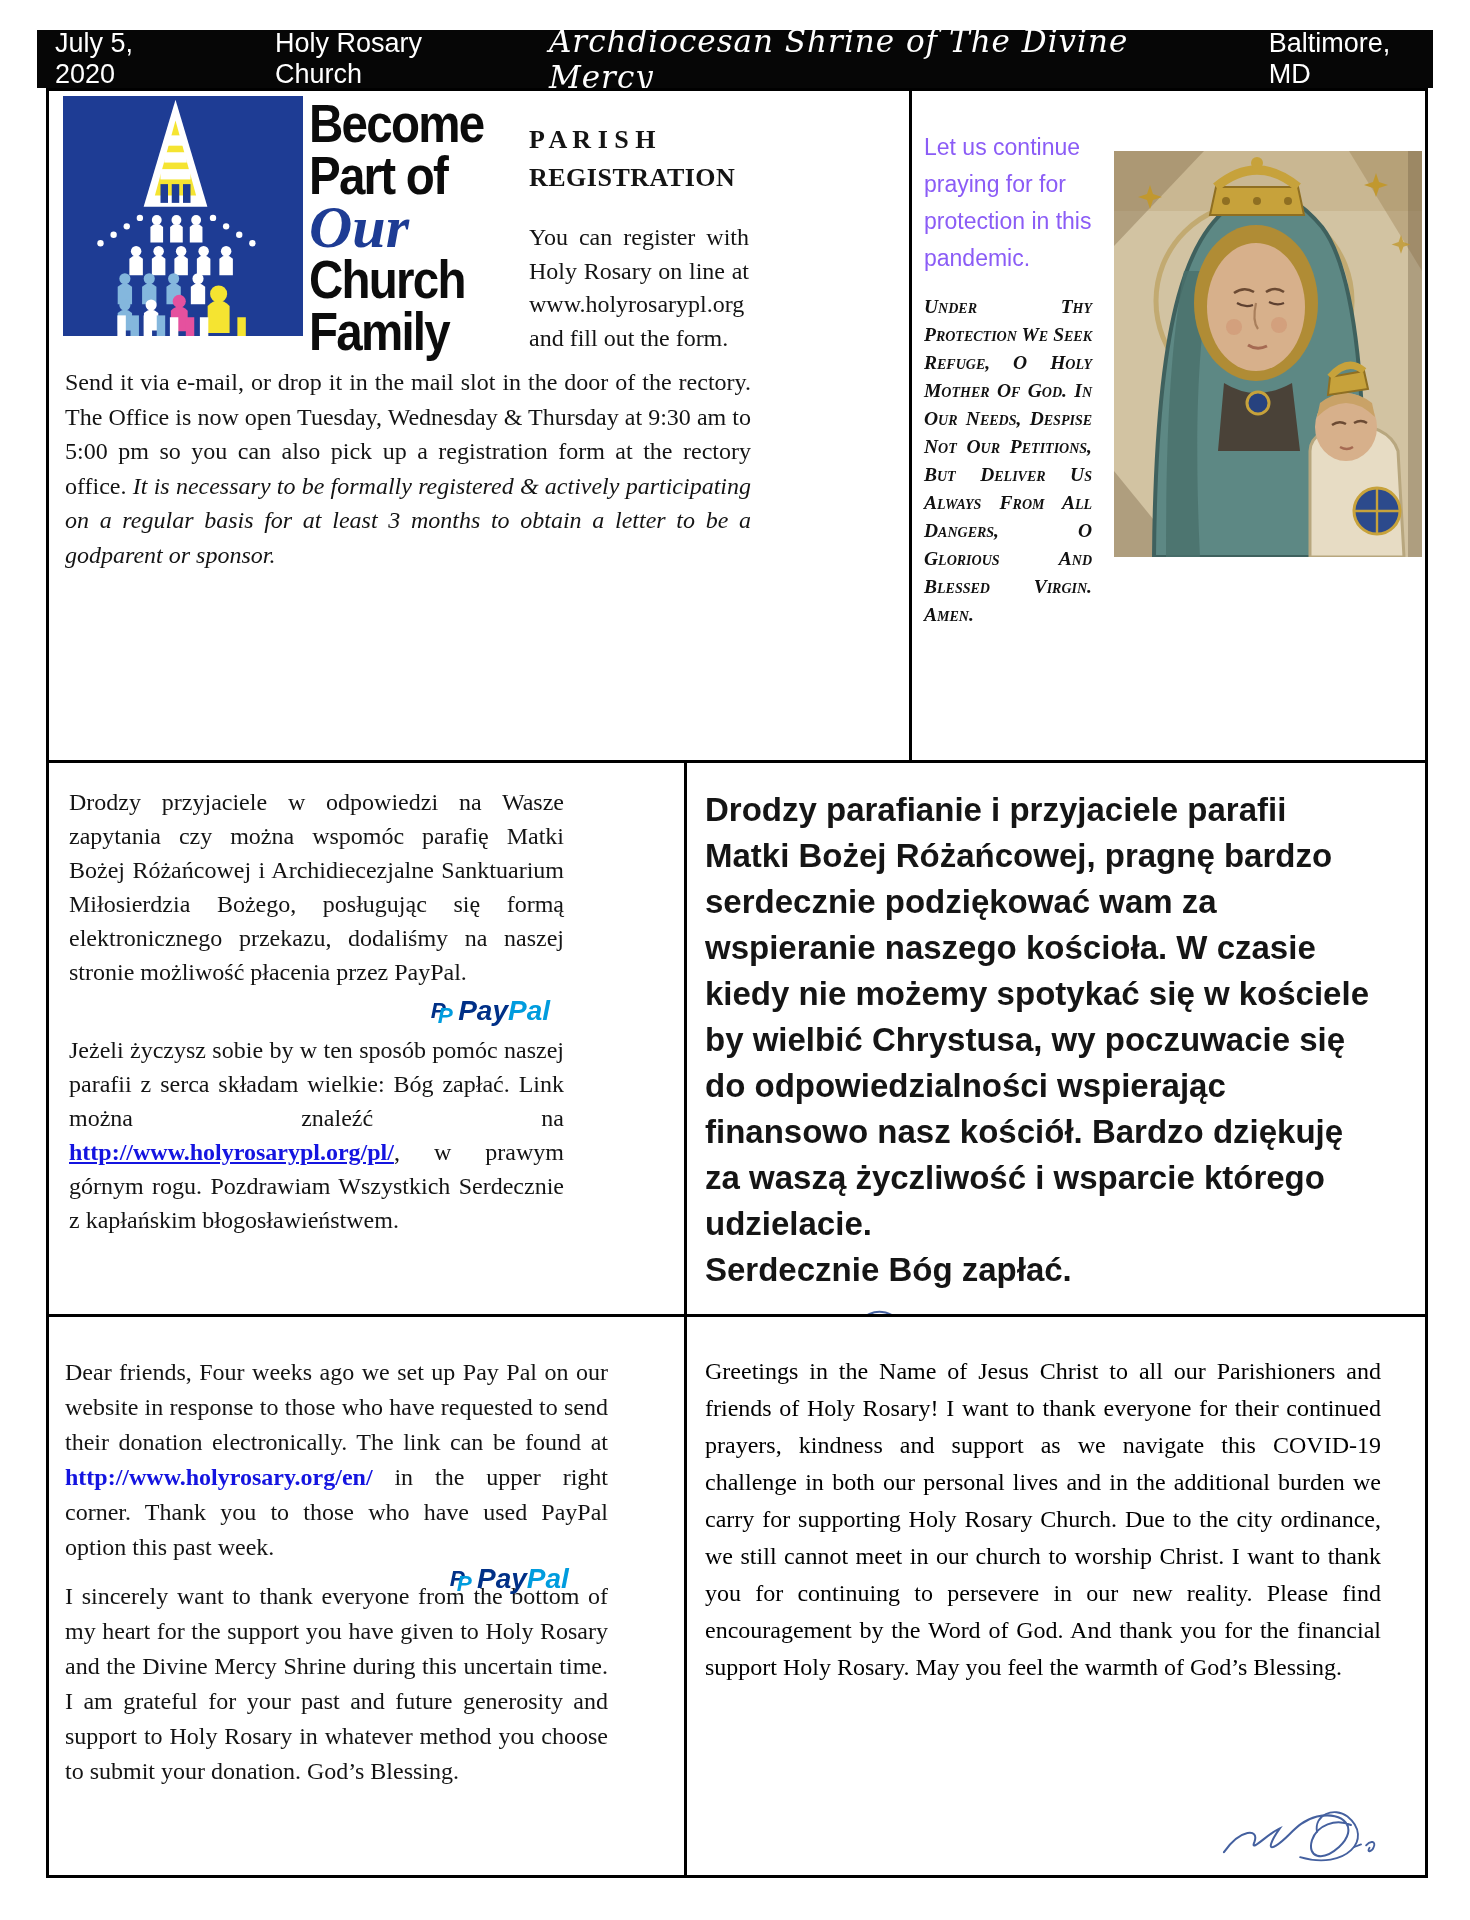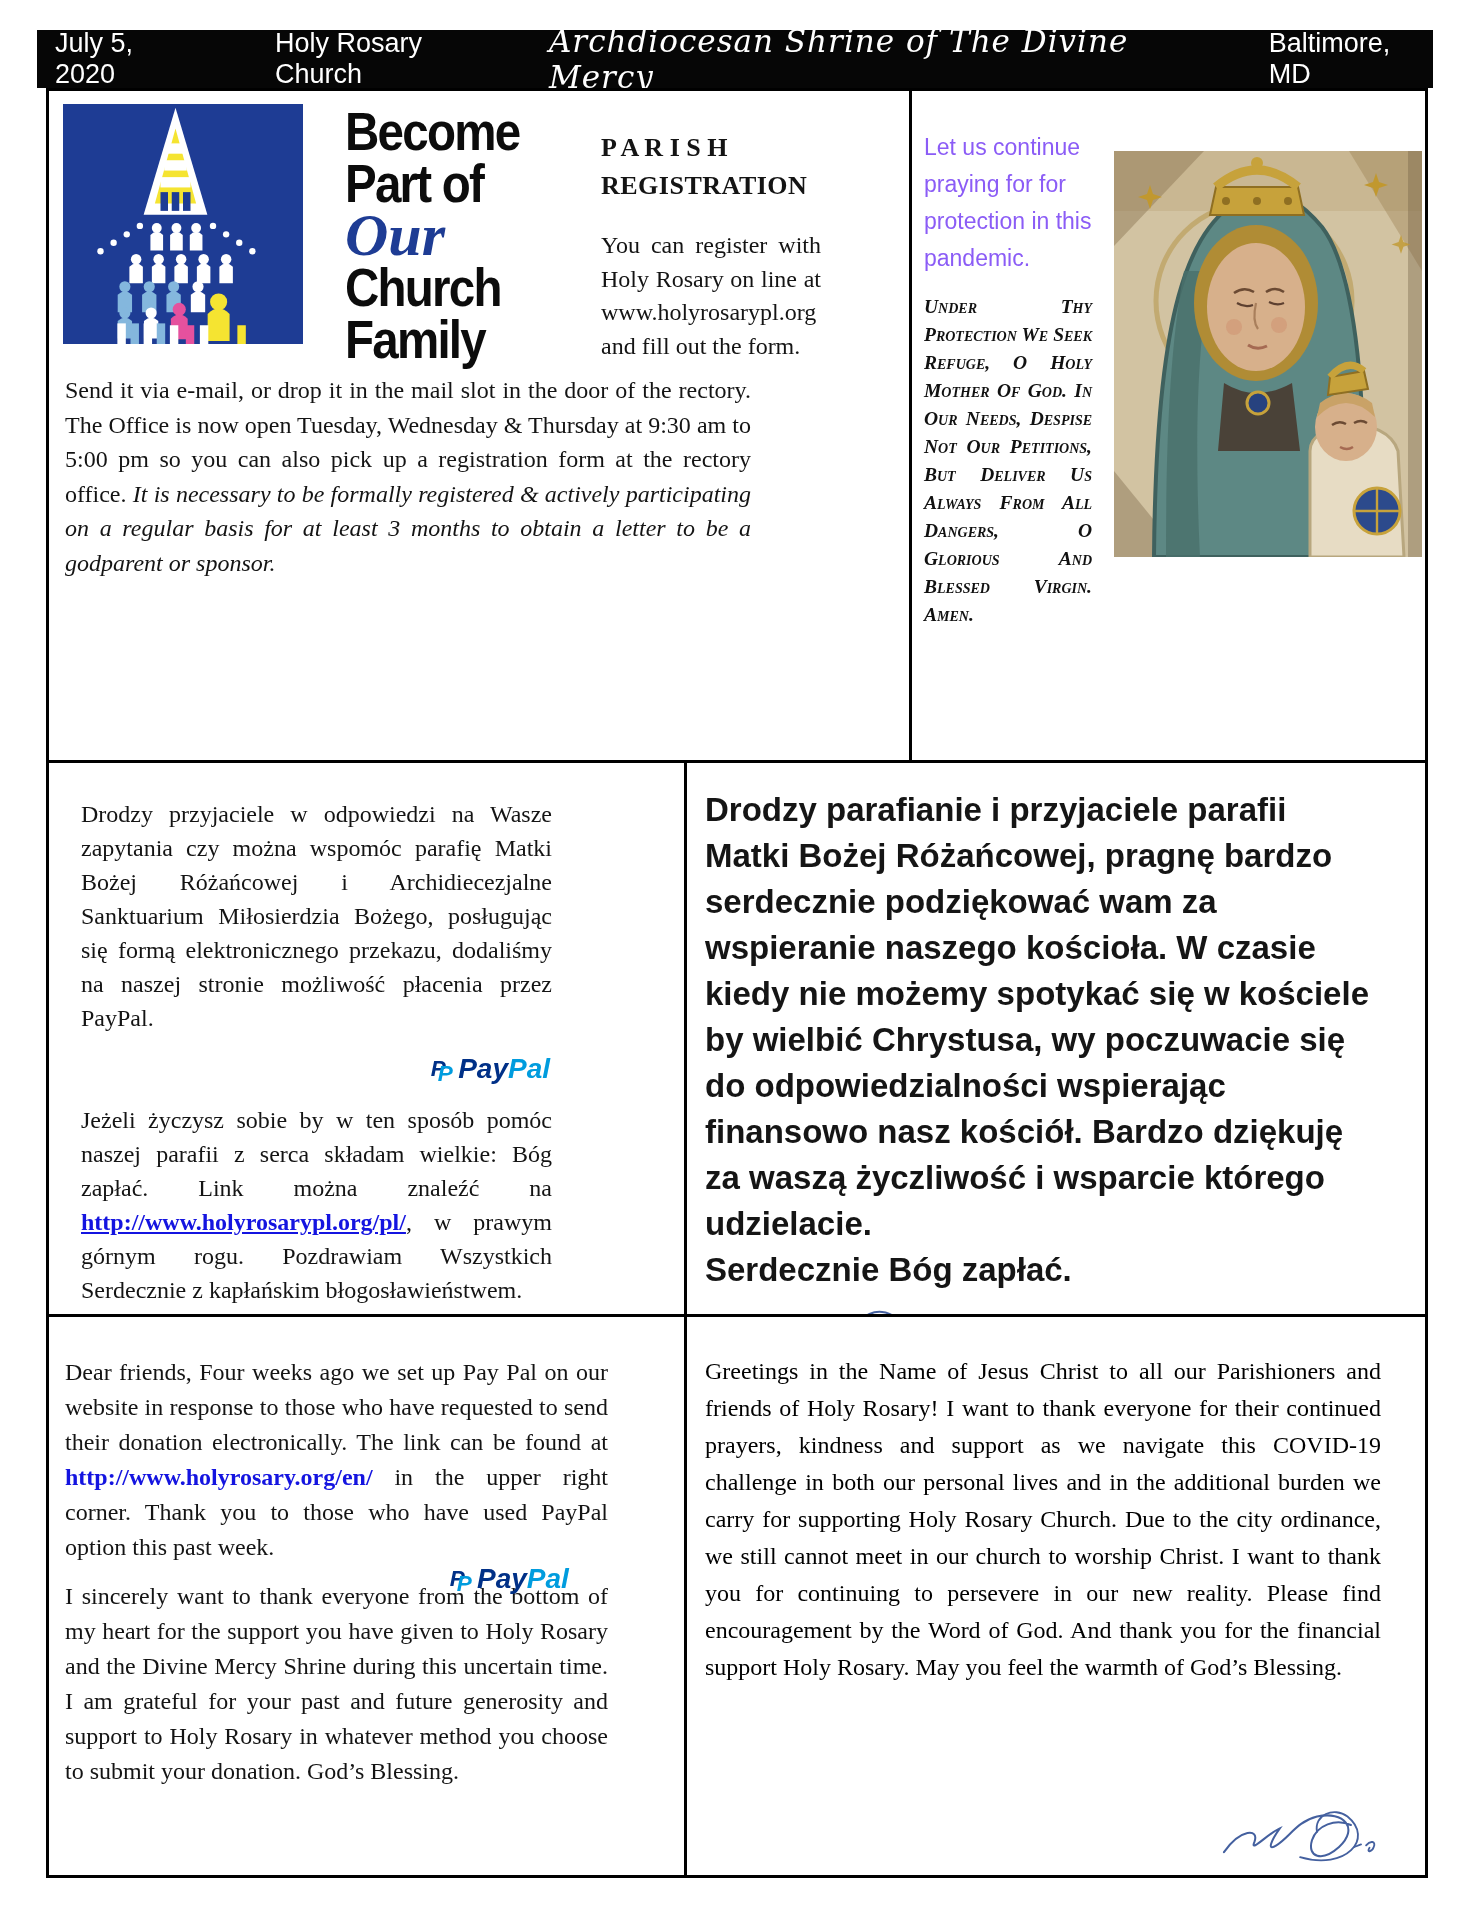--- a/index.html
+++ b/index.html
@@ -25,21 +25,21 @@
   
   .box{border:3px solid #000;box-sizing:border-box;background:#fff;}
   .row1{position:absolute;left:46px;top:88px;width:1382px;height:675px;display:flex;}
   .box1{width:866px;}
   .box2{width:519px;margin-left:-3px;position:relative;}
   .row2{position:absolute;left:46px;top:760px;width:1382px;height:557px;display:flex;}
   .row3{position:absolute;left:46px;top:1314px;width:1382px;height:564px;display:flex;}
   .col-left{width:638px;border-right:3px solid #000;box-sizing:border-box;position:relative;}
   .col-right{flex:1;position:relative;}
   
-  .logo-row{display:flex;padding:12px 0 0 14px;gap:36px;}
+  .logo-row{display:flex;padding:4px 0 0 14px;}
   .logo-svg{width:240px;height:242px;flex:0 0 auto;}
   .wordmark{width:208px;margin-left:6px;padding-top:2px;}
   .wm-line{
     font-family:"Liberation Sans", sans-serif;font-weight:bold;font-size:54px;
     line-height:52px;letter-spacing:-2px;color:#0c0c0c;white-space:nowrap;
     transform:scaleX(.88);transform-origin:0 50%;
   }
   .wm-our{
     font-family:"Liberation Serif", serif;font-style:italic;font-weight:bold;
     font-size:60px;line-height:52px;color:#1e3c94;letter-spacing:0;
@@ -56,21 +56,21 @@
     margin:38px 0 0 12px;width:172px;
     font-family:"Liberation Sans", sans-serif;font-size:23px;line-height:37px;color:#8b5cf6;
   }
   .prayer-text{
     margin:16px 0 0 12px;width:168px;font-size:19.5px;line-height:28px;
     font-weight:bold;font-style:italic;font-variant:small-caps;text-align:justify;color:#111;
   }
   .madonna{position:absolute;top:60px;right:3px;width:308px;height:406px;}
   
   .pl-left{padding:18px 116px 0 16px;font-size:24px;line-height:34px;text-align:justify;}
-  .pl-left p{margin:16px;}
+  .pl-left p{margin:4px;}
   .pp-line{display:flex;justify-content:flex-end;margin:3px 18px 3px 0;height:36px;}
   .pl-right{
     padding:24px 54px 0 18px;font-family:"Liberation Sans", sans-serif;
     font-weight:bold;font-size:33px;line-height:46px;color:#151515;
   }
   .sig{margin:8px 0 0 38px;}
   
   .en-left{padding:38px 76px 0 16px;font-size:24px;line-height:35px;text-align:justify;}
   .en-left p{margin:0;}
   .en-left .p2{margin-top:14px;}

